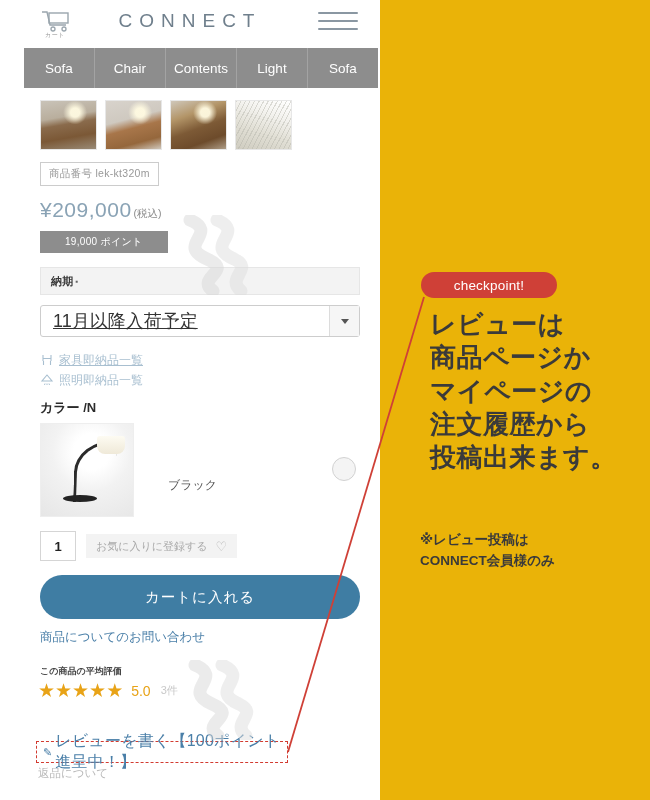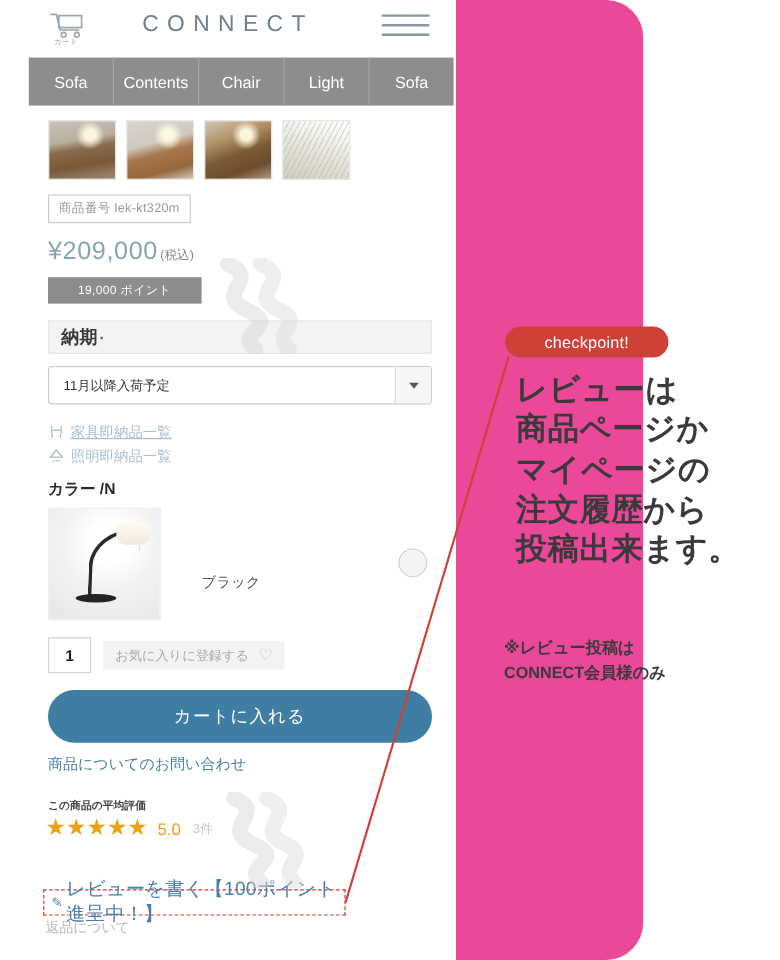--- a/index.html
+++ b/index.html
@@ -2,21 +2,21 @@
 <html><head>
 <meta charset="utf-8">
 <style>
   * { box-sizing: border-box; margin: 0; padding: 0; }
   html, body {
     width: 650px; height: 800px;
     background: #ffffff;
     font-family: "Liberation Sans", "DejaVu Sans", sans-serif;
     overflow: hidden;
   }
-  #root { position: relative; width: 536px; height: 800px; background: #ec4899; border-radius: 31px; }
+  #root { position: relative; width: 650px; height: 800px; background: #eab308; }
 
   
   #site { position: absolute; left: 0; top: 0; width: 380px; height: 800px; background: #fff; }
 
   
   .header { position: relative; height: 48px; width: 380px; }
   .cart-icon { position: absolute; left: 36px; top: 6px; width: 38px; height: 38px; }
   .cart-icon svg { display: block; }
   .cart-label { position: absolute; left: 36px; top: 31px; width: 38px; text-align: center;
     font-size: 6px; color: #9a9a9a; letter-spacing: .5px; }
@@ -51,25 +51,25 @@
   
   .price-row { margin: 12px 0 0 40px; }
   .price { font-size: 21px; color: #8aa3b5; letter-spacing: .5px; display: inline-block; }
   .price-tax { font-size: 10.5px; color: #8a8a8a; margin-left: 2px; }
   .points { display:inline-block; margin: 9px 0 0 40px; background: #8d8d8d; color:#fff;
     font-size: 10px; padding: 4px 25px; letter-spacing: .3px; }
 
   
   .deliv-head { margin: 14px 0 0 40px; width: 320px; height: 28px; background: #f3f3f3;
     border: 1px solid #e6e6e6; display: flex; align-items: center; padding-left: 10px; }
-  .deliv-head span { font-size: 15px; color: #3a3a3a; font-weight: bold; letter-spacing: .2px; }
+  .deliv-head span { font-size: 11px; color: #3a3a3a; font-weight: bold; letter-spacing: .2px; }
   .deliv-head .dot { margin-left: 2px; font-size: 8px; color: #666; }
   .select { margin: 10px 0 0 40px; width: 320px; height: 32px; border: 1px solid #cdcdcd;
     border-radius: 3px; display: flex; align-items: center; background: #fff; position: relative; }
-  .select .val { font-size: 11px; color: #333; padding-left: 12px; }
+  .select .val { font-size: 18px; color: #333; padding-left: 12px; text-decoration: underline; }
   .select .arrowbox { position: absolute; right: 0; top: 0; width: 30px; height: 30px;
     background: #f6f6f6; border-left: 1px solid #dcdcdc; display:flex; align-items:center; justify-content:center; }
   .select .arrowbox b { width:0;height:0;border-left:4px solid transparent;border-right:4px solid transparent;
     border-top:5px solid #555; display:block; }
 
   
   .stock-links { margin: 14px 0 0 40px; }
   .slink { display: flex; align-items: center; gap: 5px; height: 18px; margin-bottom: 2px; }
   .slink .ic { width: 14px; height: 14px; display:block; }
   .slink a { font-size: 12px; color: #a8bfd0; text-decoration: underline; }
@@ -160,22 +160,22 @@
       <div class="hamburger">
         <i></i>
           <i></i>
           <i></i>
       </div>
     </div>
 
     
     <div class="nav">
       <div class="tab">Sofa</div>
+      <div class="tab">Chair</div>
       <div class="tab">Contents</div>
-      <div class="tab">Chair</div>
       <div class="tab">Light</div>
       <div class="tab">Sofa</div>
     </div>
 
     
     <div class="thumbs">
       <div class="thumb t1">
           <div class="lamp"></div>
         </div>
       <div class="thumb t2">

